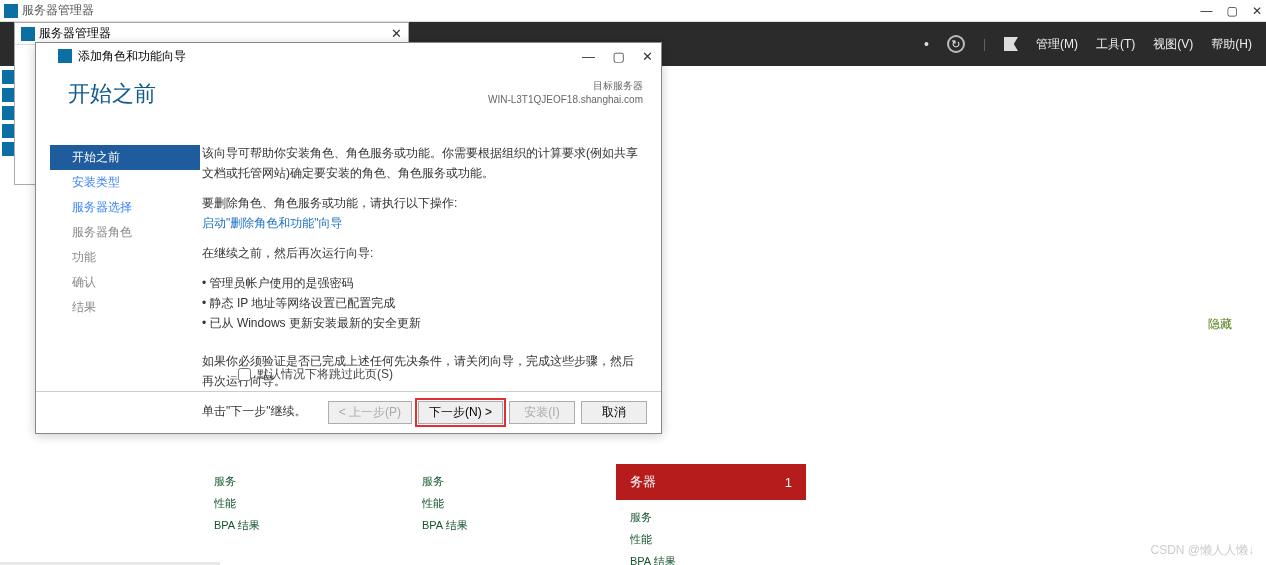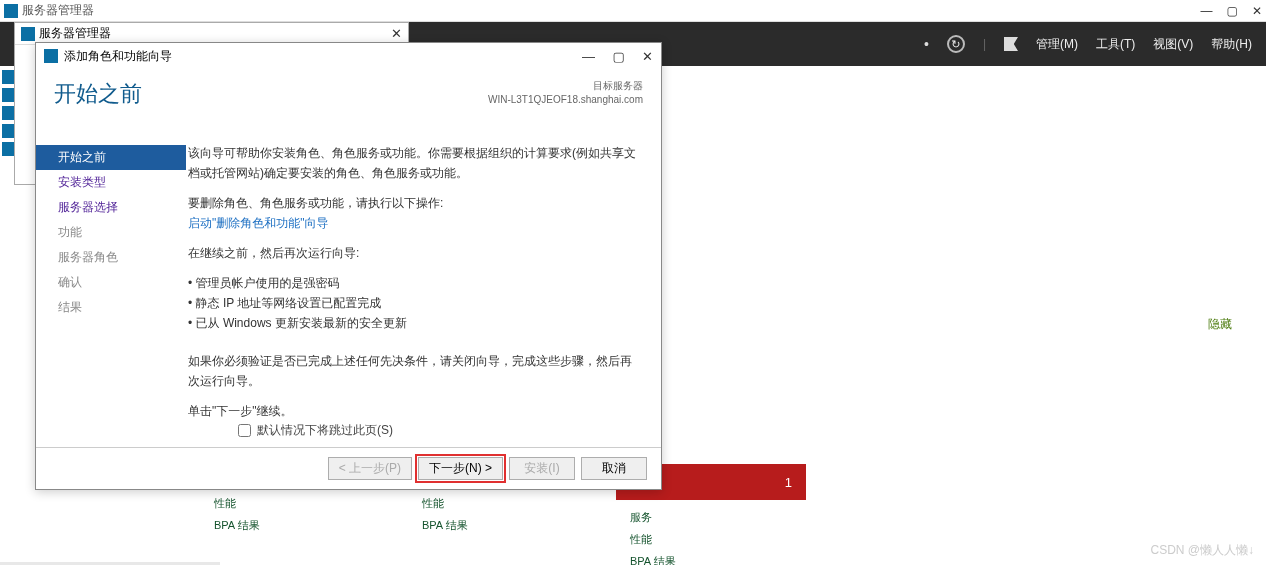--- a/index.html
+++ b/index.html
@@ -39,35 +39,35 @@
     .parent-window { position:absolute; left:14px; top:22px; width:395px; height:163px; background:#fff; border:1px solid #aaa; z-index:5; }
     .parent-window .pw-title { height:22px; display:flex; align-items:center; justify-content:space-between; padding:0 6px; border-bottom:1px solid #ddd; font-size:12px; }
     .parent-window .pw-title .left { display:flex; align-items:center; gap:4px; }
     .parent-window .pw-title .close { font-size:13px; color:#333; }
     
     
     .sidebar-strip { position:absolute; left:2px; top:70px; width:14px; height:110px; display:flex; flex-direction:column; gap:4px; }
     .sidebar-strip .sq { width:14px; height:14px; background:#0b6fa4; }
     
     
-    .wizard { position:absolute; left:35px; top:42px; width:627px; height:448px; background:#fff; border:1px solid #888; z-index:10; box-shadow:0 2px 10px rgba(0,0,0,.2); }
+    .wizard { position:absolute; left:35px; top:42px; width:627px; height:392px; background:#fff; border:1px solid #888; z-index:10; box-shadow:0 2px 10px rgba(0,0,0,.2);padding-left:14px; }
     .wizard .wz-titlebar { height:26px; display:flex; align-items:center; justify-content:space-between; padding:0 8px; font-size:12px; }
     .wz-titlebar .left { display:flex; align-items:center; gap:6px; }
     .wz-titlebar .ctrls span { margin-left:14px; font-size:13px; color:#333; }
     .wz-icon { width:14px; height:14px; background:#0b6fa4; display:inline-block; }
     
     .wz-header { display:flex; justify-content:space-between; align-items:flex-start; padding:10px 18px 0 18px; height:70px; }
     .wz-header h1 { color:#105b8d; font-weight:300; font-size:22px; }
     .wz-header .srv { text-align:right; font-size:10px; color:#666; line-height:14px; }
     
     .wz-body { display:flex; height:calc(100% - 26px - 70px - 42px); }
     .wz-nav { width:150px; padding:6px 0; }
     .wz-nav div { padding:4px 22px; font-size:12px; color:#888; }
     .wz-nav div.active { background:#1e5c9e; color:#fff; }
-    .wz-nav div.enabled { color:#4c1d95;font-family:Liberation Mono, monospace; }
+    .wz-nav div.enabled { color:#3b82f6;font-family:Liberation Mono, monospace; }
     
     .wz-content { flex:1; padding:4px 20px 0 2px; font-size:12px; color:#333; line-height:20px; }
     .wz-content p { margin-bottom:10px; }
     .wz-content a { color:#1b6ec2; text-decoration:none; }
     .wz-content ul { list-style:none; margin-bottom:18px; }
     .wz-content ul li::before { content:"• "; }
     
     .wz-skip { position:absolute; left:202px; bottom:50px; display:flex; align-items:center; gap:6px; font-size:12px; color:#444; }
     .wz-skip input { width:13px; height:13px; }
     
@@ -174,22 +174,22 @@
       <div>目标服务器</div>
       <div>WIN-L3T1QJEOF18.shanghai.com</div>
     </div>
   </div>
 
   <div class="wz-body">
     <div class="wz-nav">
       <div class="active">开始之前</div>
       <div class="enabled">安装类型</div>
       <div class="enabled">服务器选择</div>
+      <div>服务器角色</div>
       <div>功能</div>
-      <div>服务器角色</div>
       <div>确认</div>
       <div>结果</div>
     </div>
 
     <div class="wz-content">
       <p>该向导可帮助你安装角色、角色服务或功能。你需要根据组织的计算要求(例如共享文档或托管网站)确定要安装的角色、角色服务或功能。</p>
       <p style="margin-bottom:0">要删除角色、角色服务或功能，请执行以下操作:</p>
       <p><a href="#">启动"删除角色和功能"向导</a></p>
       <p>在继续之前，然后再次运行向导:</p>
       <ul>

